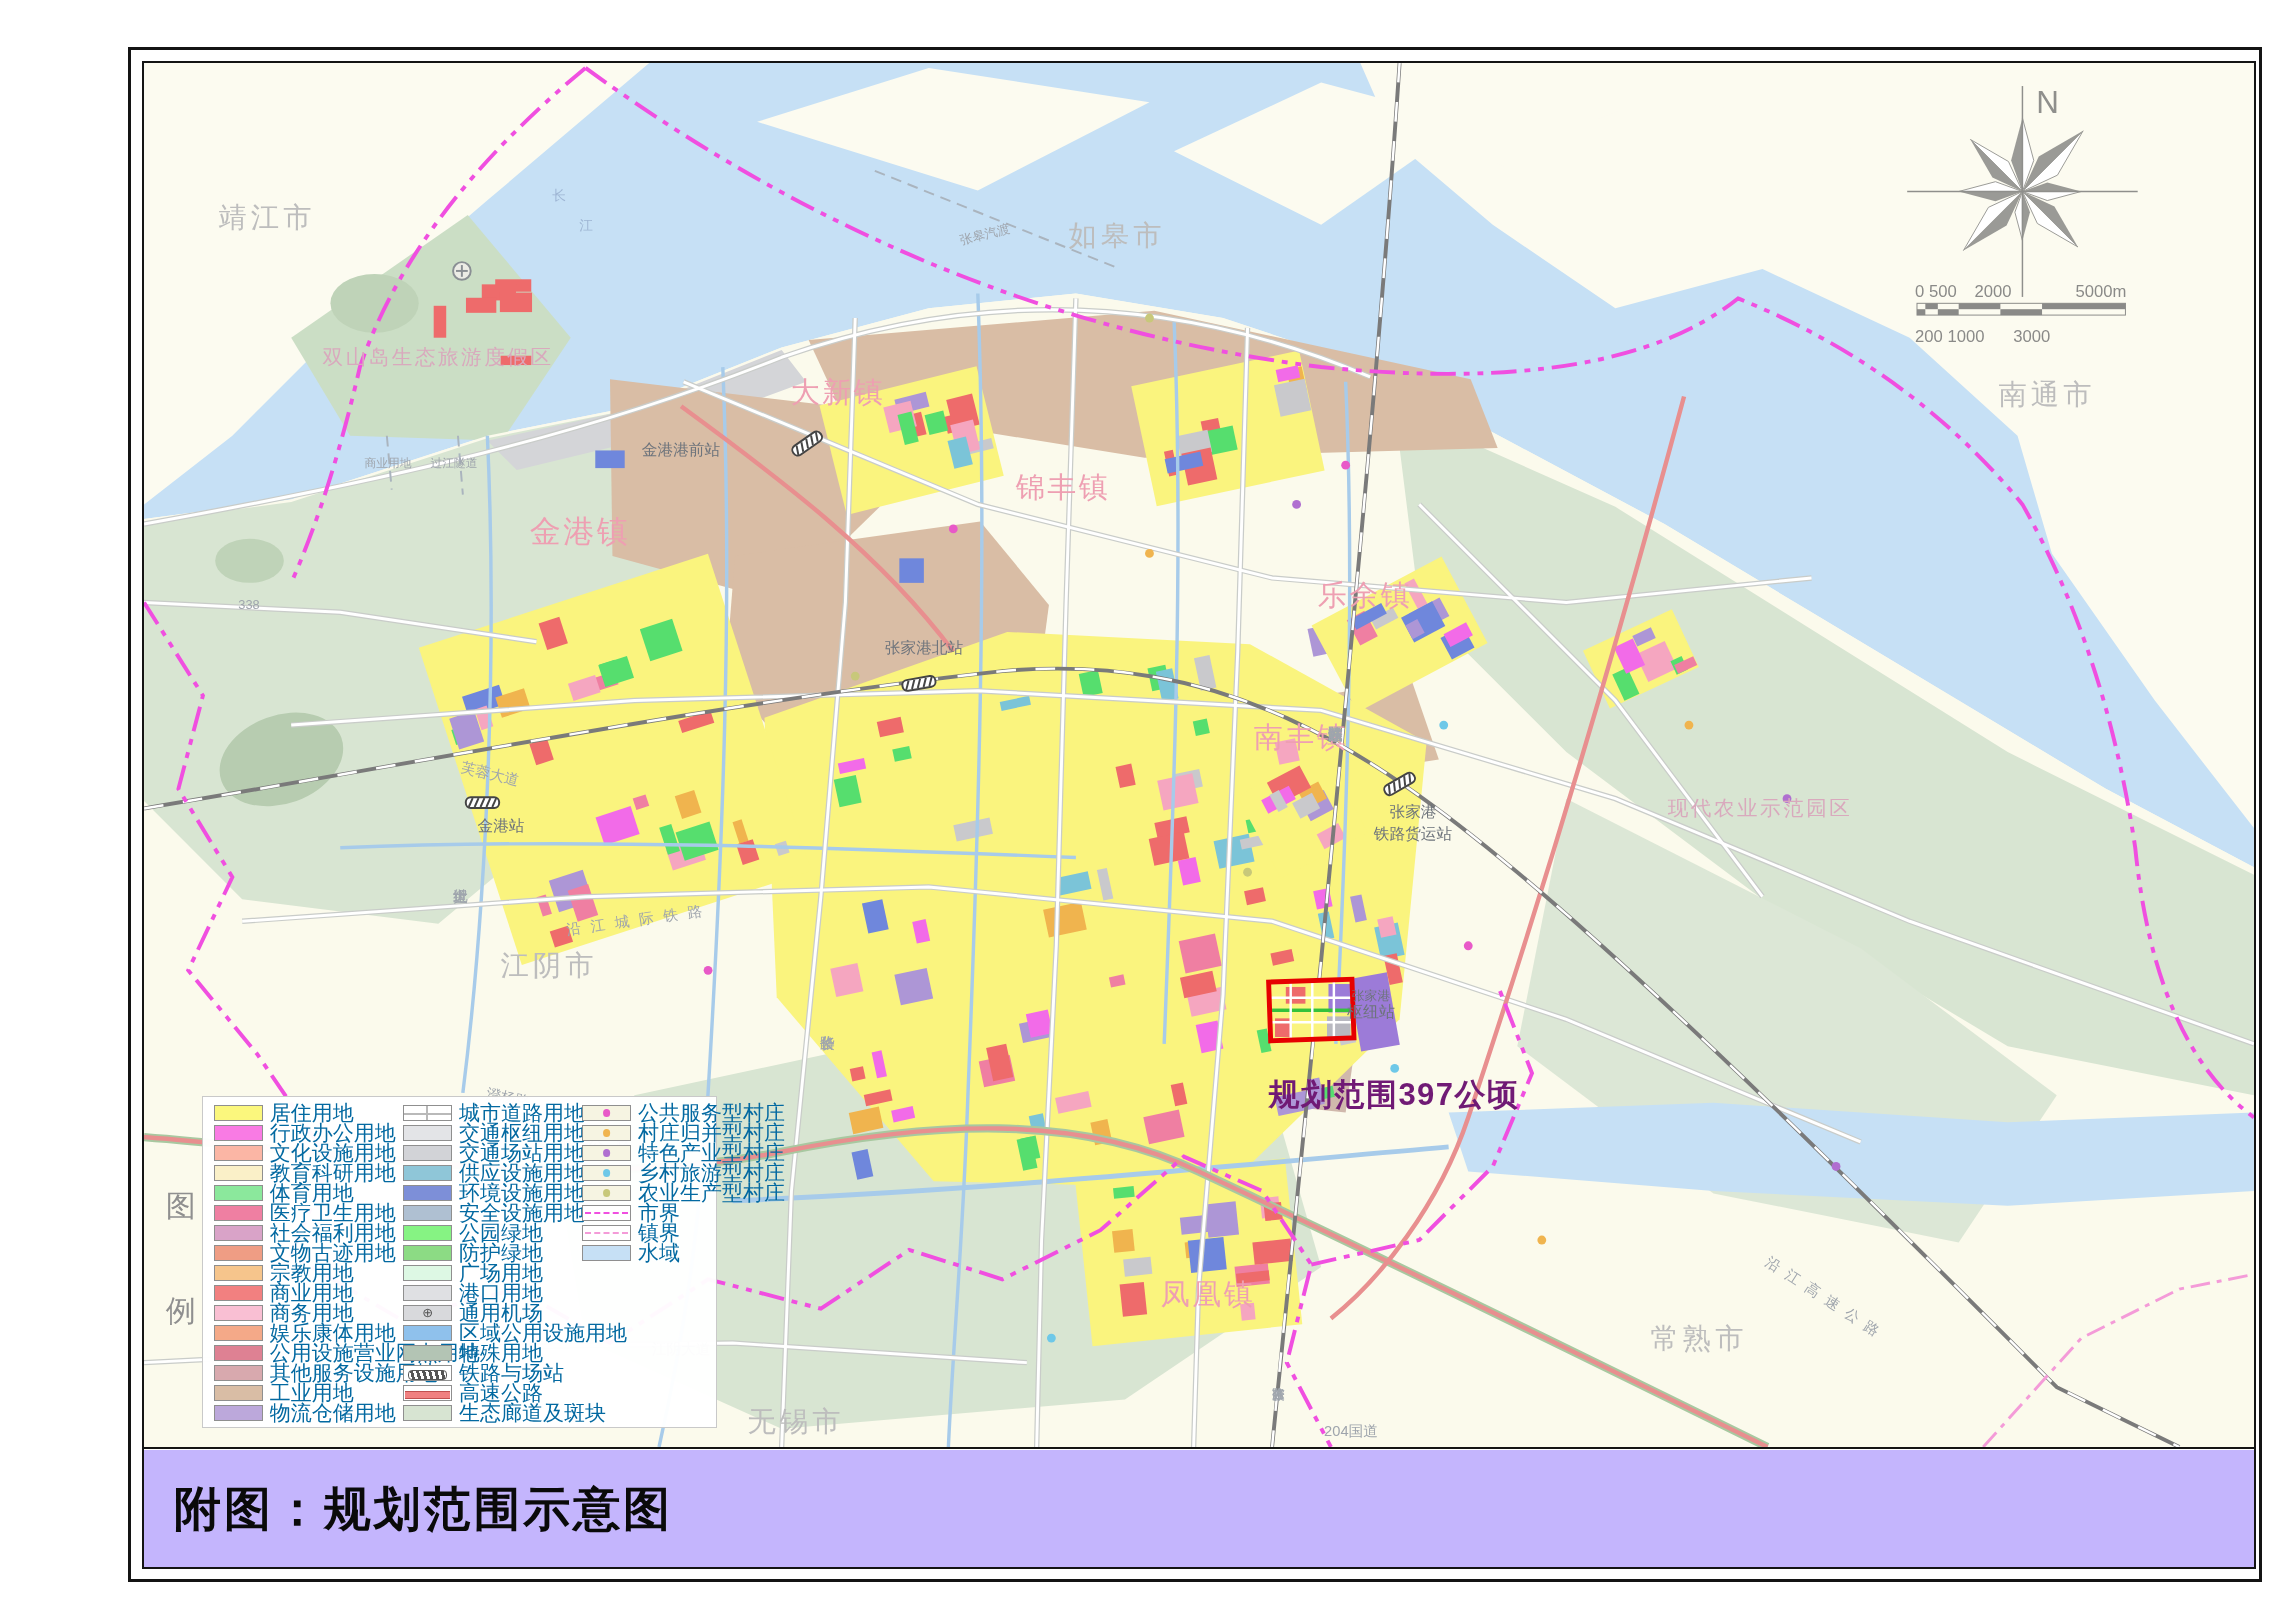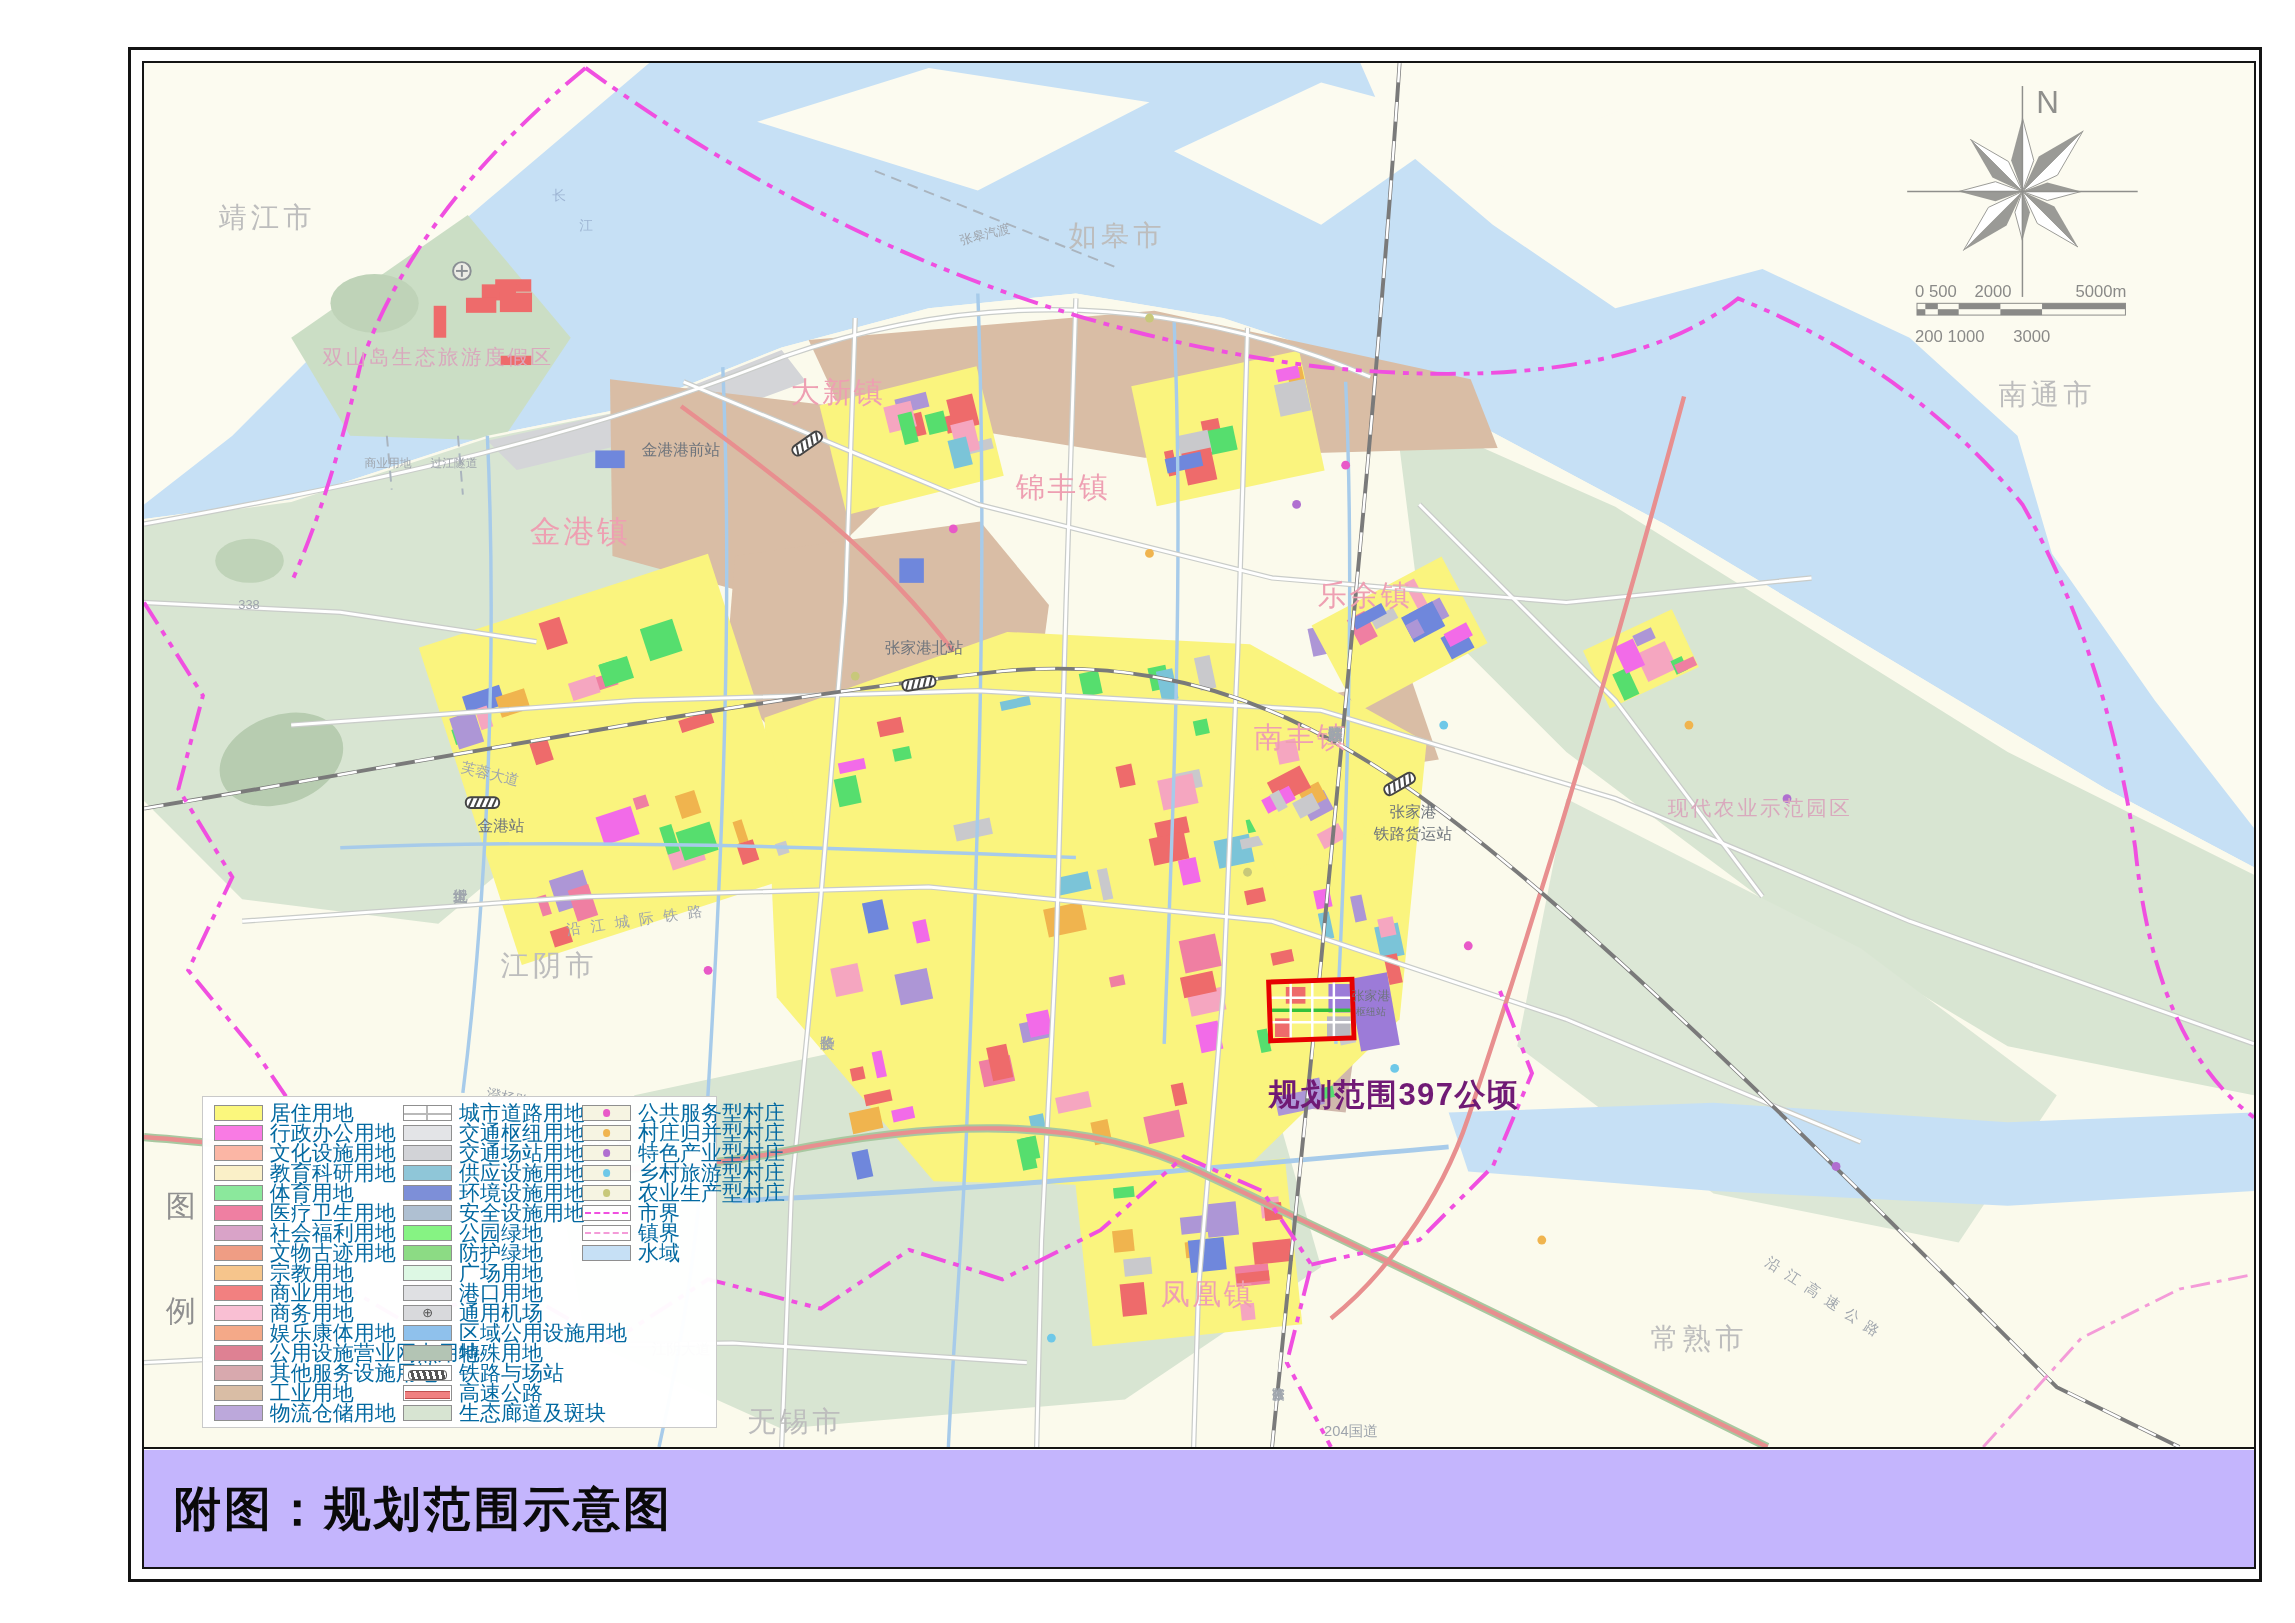--- a/index.html
+++ b/index.html
@@ -488,21 +488,21 @@
           <div class="map-label lbl-town" style="left: 436px; top: 468px; transform: translate(-50%, -50%); font-size: 31px;">金港镇</div>
           <div class="map-label lbl-town" style="left: 1064px; top: 1231px; transform: translate(-50%, -50%);">凤凰镇</div>
           <div class="map-label lbl-zone" style="left: 294px; top: 294px; transform: translate(-50%, -50%);">双山岛生态旅游度假区</div>
           <div class="map-label lbl-zone" style="left: 1616px; top: 745px; transform: translate(-50%, -50%);">现代农业示范园区</div>
           <div class="map-label lbl-station" style="left: 780px; top: 585px; transform: translate(-50%, -50%);">张家港北站</div>
           <div class="map-label lbl-station" style="left: 537px; top: 387px; transform: translate(-50%, -50%);">金港港前站</div>
           <div class="map-label lbl-station" style="left: 357px; top: 763px; transform: translate(-50%, -50%);">金港站</div>
           <div class="map-label lbl-station" style="left: 1269px; top: 749px; transform: translate(-50%, -50%);">张家港</div>
           <div class="map-label lbl-station" style="left: 1269px; top: 771px; transform: translate(-50%, -50%);">铁路货运站</div>
           <div class="map-label lbl-station" style="left: 1227px; top: 933px; transform: translate(-50%, -50%); font-size: 12.8px;">张家港</div>
-          <div class="map-label lbl-station" style="left: 1227px; top: 949px; transform: translate(-50%, -50%); font-size: 10px;">枢纽站</div>
+          <div class="map-label lbl-station" style="left: 1227px; top: 949px; transform: translate(-50%, -50%); font-size: 16px;">枢纽站</div>
           <div class="map-label lbl-road" style="left: 417px; top: 1081px; transform: translate(-50%, -50%); letter-spacing: 12.8px;">沿江高速公路</div>
           <div class="map-label lbl-road" style="left: 1682px; top: 1236px; transform: translate(-50%, -50%) rotate(33deg); letter-spacing: 8.8px;">沿江高速公路</div>
           <div class="map-label lbl-road" style="left: 495px; top: 857px; transform: translate(-50%, -50%) rotate(-8deg); letter-spacing: 9.8px;">沿江城际铁路</div>
           <div class="map-label lbl-road" style="left: 1191px; top: 652px; transform: translate(-50%, -50%); writing-mode: vertical-rl;">通苏嘉城际铁路</div>
           <div class="map-label lbl-road" style="left: 1207px; top: 1368px; transform: translate(-50%, -50%);">204国道</div>
           <div class="map-label lbl-road" style="left: 1134px; top: 1314px; transform: translate(-50%, -50%); font-size: 12.8px; writing-mode: vertical-rl;">苏虞张公路</div>
           <div class="map-label lbl-road" style="left: 683px; top: 961px; transform: translate(-50%, -50%); writing-mode: vertical-rl;">华长公路</div>
           <div class="map-label lbl-road" style="left: 316px; top: 814px; transform: translate(-50%, -50%); writing-mode: vertical-rl;">世纪大道</div>
           <div class="map-label lbl-road" style="left: 346px; top: 711px; transform: translate(-50%, -50%) rotate(14deg);">芙蓉大道</div>
           <div class="map-label lbl-road" style="left: 364px; top: 1035px; transform: translate(-50%, -50%) rotate(12deg);">澄杨路</div>

